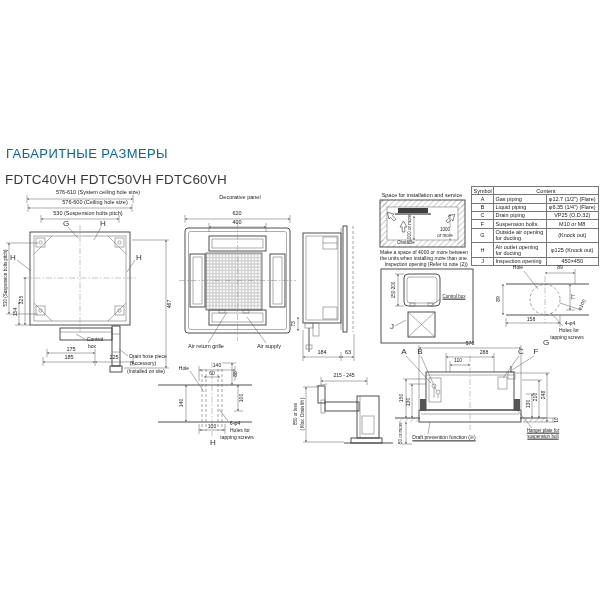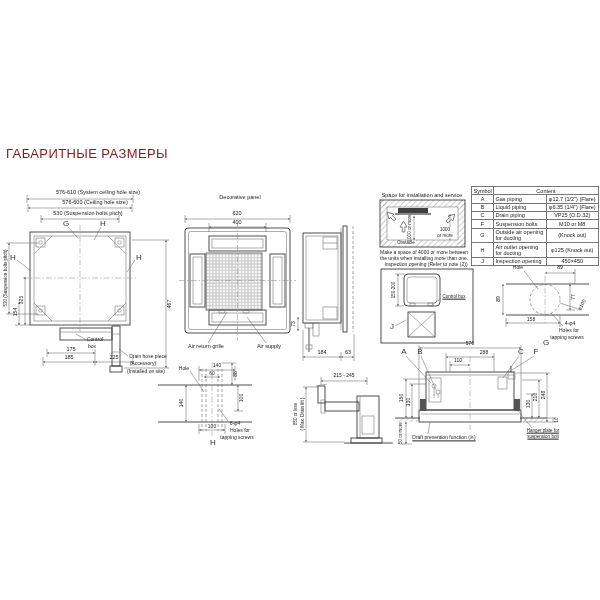--- a/index.html
+++ b/index.html
@@ -16,21 +16,21 @@
   .lbl{position:absolute;font-size:5.5px;line-height:1.05;white-space:nowrap;
        transform:translate(-50%,-50%);color:#222;}
   .rot{transform:translate(-50%,-50%) rotate(-90deg);}
   .dia{transform:translate(-50%,-50%) rotate(-60deg);}
   .sm{font-size:5px;}
   .xs{font-size:4.5px;}
   .big{font-size:8px;color:#2e2e2e;}
   .und{text-decoration:underline;}
   .bgw{background:#fff;padding:0 1px;}
   .lft{transform:translate(0,-50%);}
-  .page-title{position:absolute;left:6px;top:146px;font-size:13px;letter-spacing:.4px;color:#7f1d1d;}
+  .page-title{position:absolute;left:6px;top:146px;font-size:13px;letter-spacing:.4px;color:#0369a1;}
   .models{position:absolute;left:5px;top:172px;font-size:13.5px;font-weight:500;letter-spacing:.2px;color:#3a3a3a;}
   table.legend{position:absolute;left:471px;top:186px;width:128px;border-collapse:collapse;
        font-size:5.5px;color:#222;table-layout:fixed;}
   table.legend td{border:.5px solid #777;padding:.5px 1.5px;line-height:1.15;overflow:hidden;}
   table.legend td.sym{text-align:center;width:18px;}
   table.legend td.lab{width:55px;}
   table.legend td.val{text-align:center;width:51px;}
   table.legend td.hdr{text-align:center;}
 </style>
 </head>
@@ -293,20 +293,21 @@
   <line class="dl" x1="406" y1="379" x2="406" y2="418" marker-start="url(#ar)" marker-end="url(#ar)"></line>
   <line class="dl" x1="412" y1="384" x2="412" y2="418" marker-start="url(#ar)" marker-end="url(#ar)"></line>
   <line class="dl" x1="406" y1="422" x2="406" y2="444" marker-start="url(#ar)" marker-end="url(#ar)"></line>
   <line class="dim" x1="400" y1="444" x2="412" y2="444"></line>
   <line class="dim" x1="428" y1="434" x2="430" y2="422"></line>
   <line class="dim" x1="532" y1="428" x2="518" y2="411"></line>
 </g>
 </svg>
 
 <div class="page-title">ГАБАРИТНЫЕ РАЗМЕРЫ</div>
+<div class="models">FDTC40VH FDTC50VH FDTC60VH</div>
 
 <span class="lbl" style="left:98px;top:193px">576-610 (System ceiling hole size)</span>
 <span class="lbl" style="left:95px;top:203px">576-600 (Ceiling hole size)</span>
 <span class="lbl" style="left:88px;top:214px">530 (Suspension bolts pitch)</span>
 <span class="lbl rot xs" style="left:6px;top:278px">530 (Suspension bolts pitch)</span>
 <span class="lbl rot sm" style="left:16px;top:312px">154</span>
 <span class="lbl rot sm" style="left:22px;top:300px">325</span>
 <span class="lbl rot sm" style="left:170px;top:304px">467</span>
 <span class="lbl big" style="left:66px;top:224px">G</span>
 <span class="lbl big" style="left:103px;top:224px">H</span>

